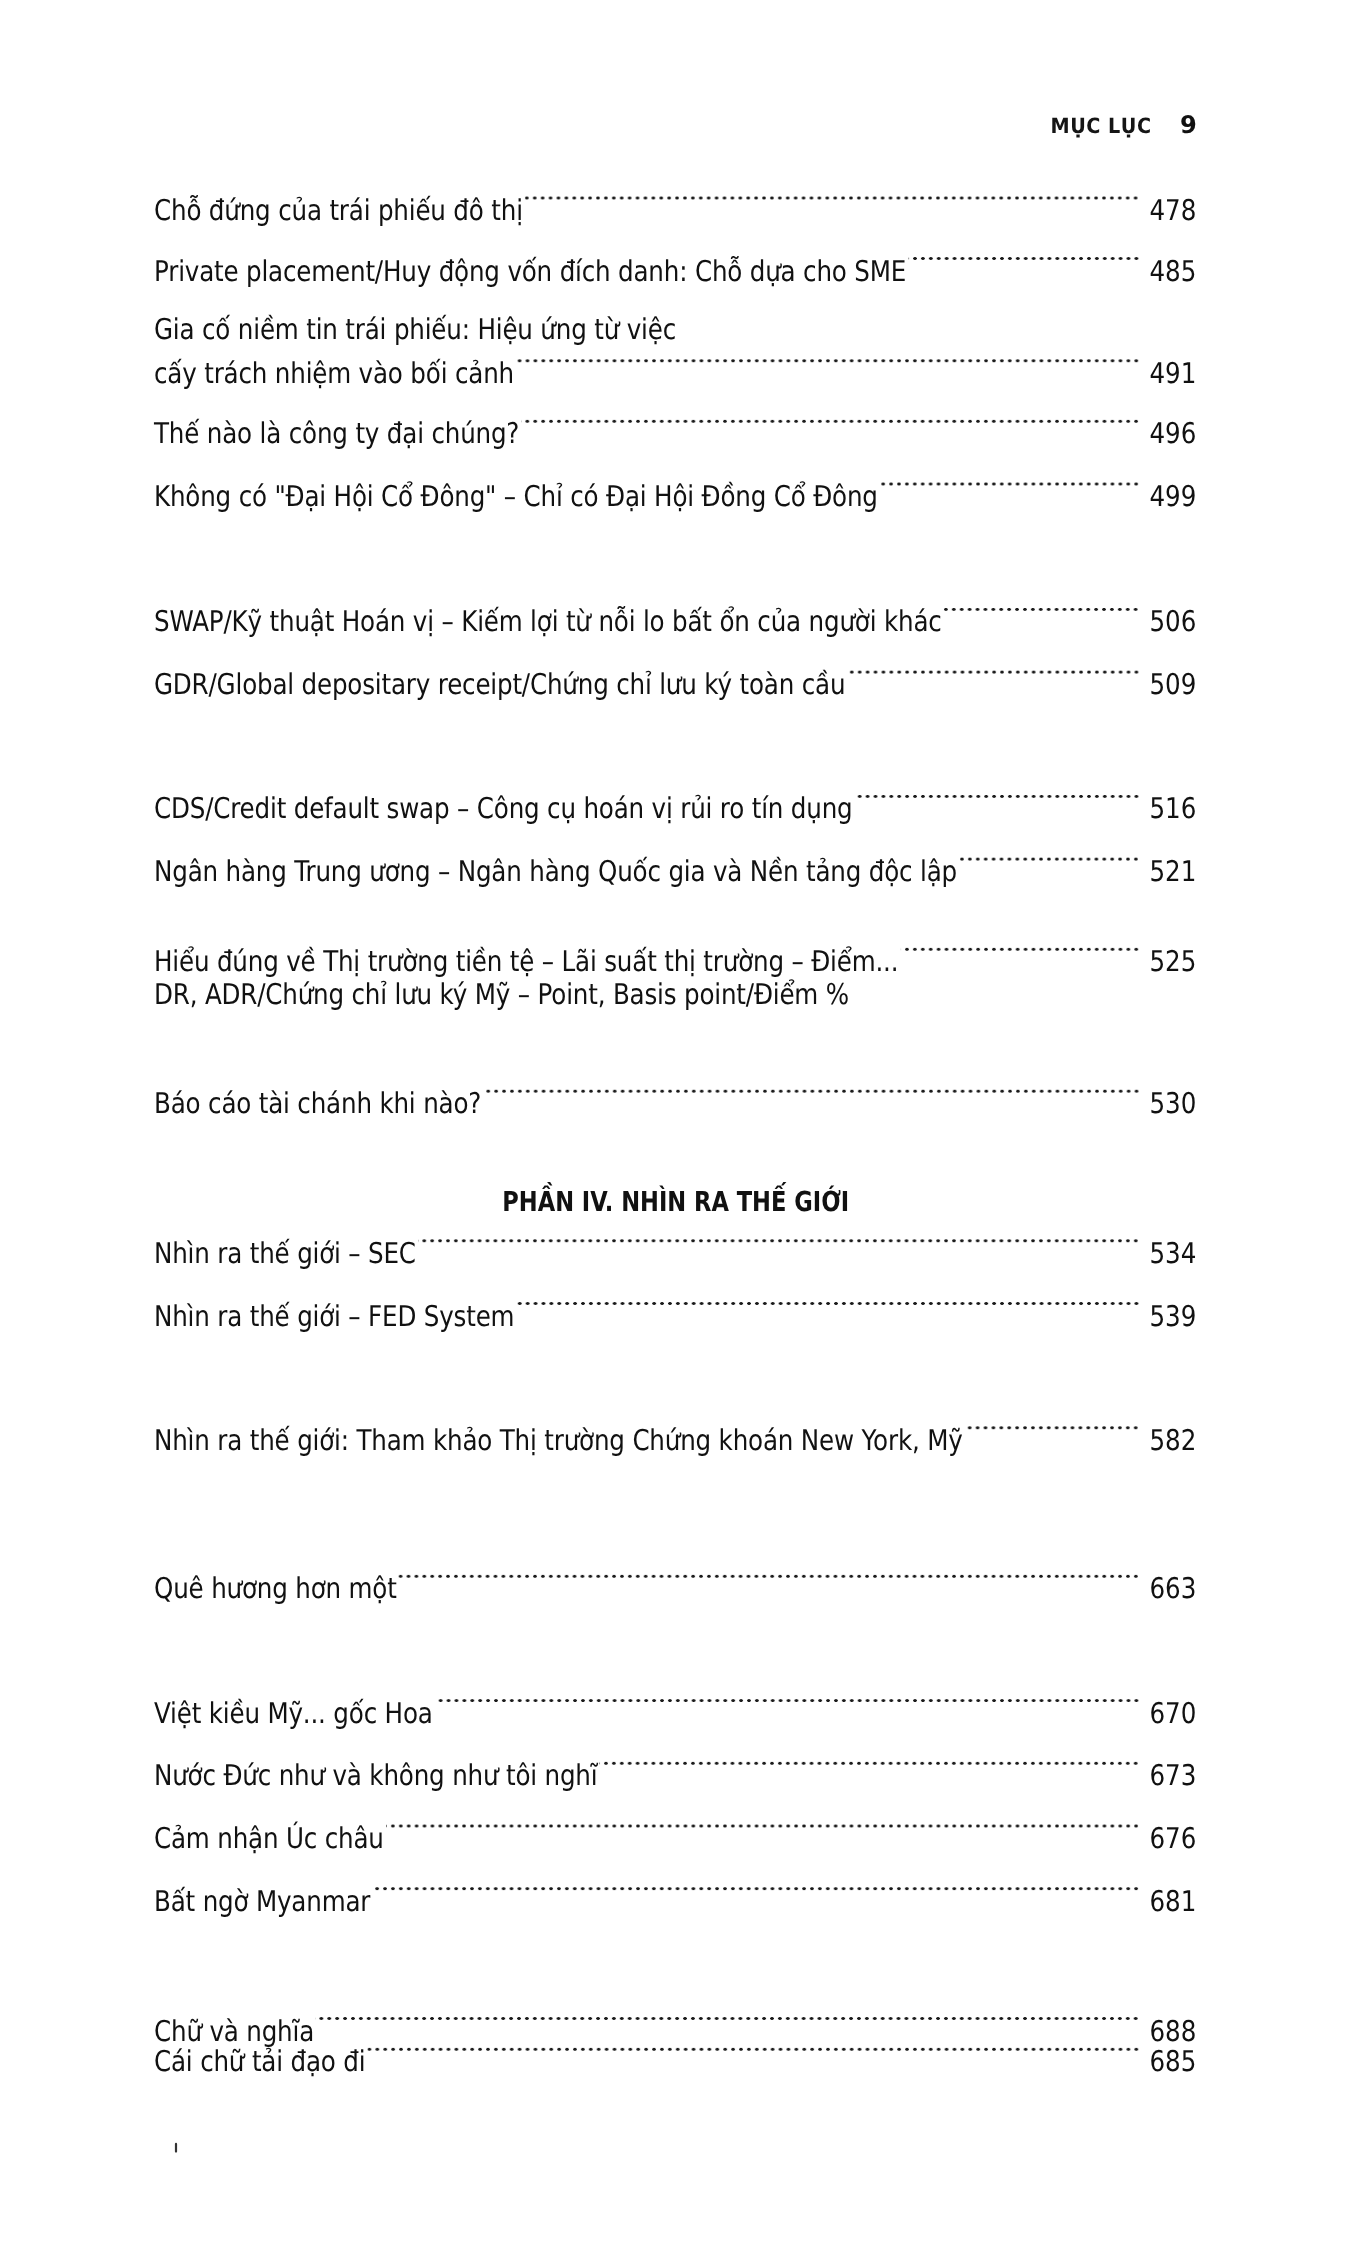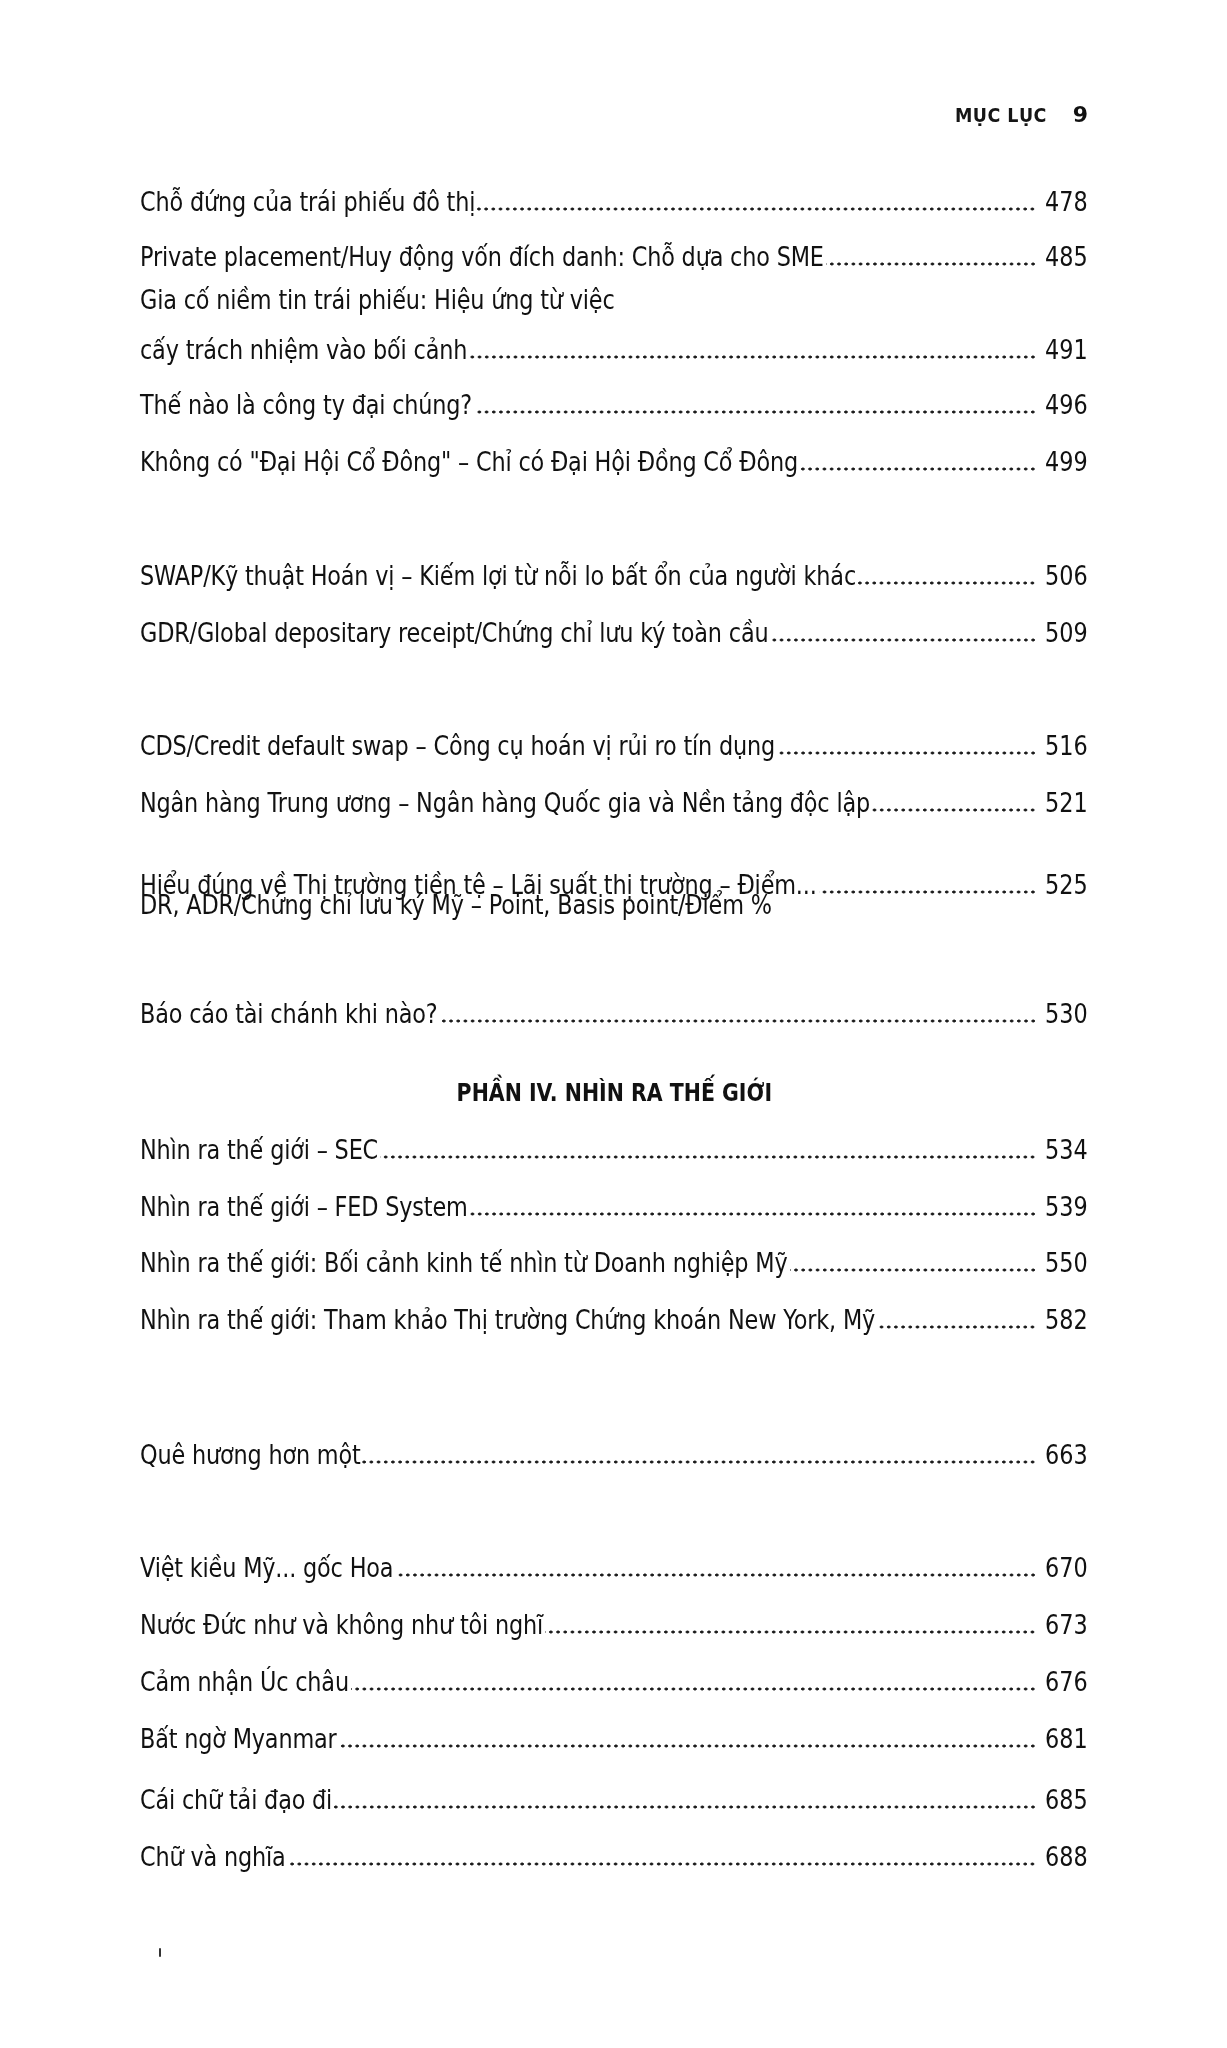--- a/index.html
+++ b/index.html
@@ -45,21 +45,20 @@
       font-size: 22px;
       font-weight: bold;
       color: #111111;
     }
     .toc-row {
       position: absolute;
       left: 140px;
       width: 948px;
       height: 40px;
       display: flex;
-      align-items: flex-end;
       font-size: 26px;
       line-height: 30px;
       white-space: nowrap;
     }
     .toc-row .title-text {
       flex: 0 0 auto;
       display: inline-block;
       transform: scaleX(0.86);
       transform-origin: left bottom;
       letter-spacing: -0.2px;
@@ -208,25 +207,20 @@
     <span class="leader"></span>
     <span class="page">534</span>
   </div>
 
   <div class="toc-row" style="top:1182px">
     <span class="title-text" style="width: 327.66px; margin-right: 0px; flex-basis: 327.66px;">Nhìn ra thế giới – FED System</span>
     <span class="leader"></span>
     <span class="page">539</span>
   </div>
 
-  <div class="toc-row" style="top:1238px">
-    <span class="title-text" style="width: 647.58px; margin-right: 0px; flex-basis: 647.58px;">Nhìn ra thế giới: Bối cảnh kinh tế nhìn từ Doanh nghiệp Mỹ</span>
-    <span class="leader"></span>
-    <span class="page">550</span>
-  </div>
 
   <div class="toc-row" style="top:1295px">
     <span class="title-text" style="width: 735.3px; margin-right: 0px; flex-basis: 735.3px;">Nhìn ra thế giới: Tham khảo Thị trường Chứng khoán New York, Mỹ</span>
     <span class="leader"></span>
     <span class="page">582</span>
   </div>
 
 
   <div class="toc-row" style="top:1430px">
     <span class="title-text" style="width: 220.16px; margin-right: 0px; flex-basis: 220.16px;">Quê hương hơn một</span>
@@ -252,21 +246,21 @@
     <span class="leader"></span>
     <span class="page">676</span>
   </div>
 
   <div class="toc-row" style="top:1714px">
     <span class="title-text" style="width: 196.94px; margin-right: 0px; flex-basis: 196.94px;">Bất ngờ Myanmar</span>
     <span class="leader"></span>
     <span class="page">681</span>
   </div>
 
-  <div class="toc-row" style="top:1775px">
+  <div class="toc-row" style="top:1860px">
     <span class="title-text" style="width: 191.78px; margin-right: 0px; flex-basis: 191.78px;">Cái chữ tải đạo đi</span>
     <span class="leader"></span>
     <span class="page">685</span>
   </div>
 
   <div class="toc-row" style="top:1832px">
     <span class="title-text" style="width: 145.34px; margin-right: 0px; flex-basis: 145.34px;">Chữ và nghĩa</span>
     <span class="leader"></span>
     <span class="page">688</span>
   </div>

